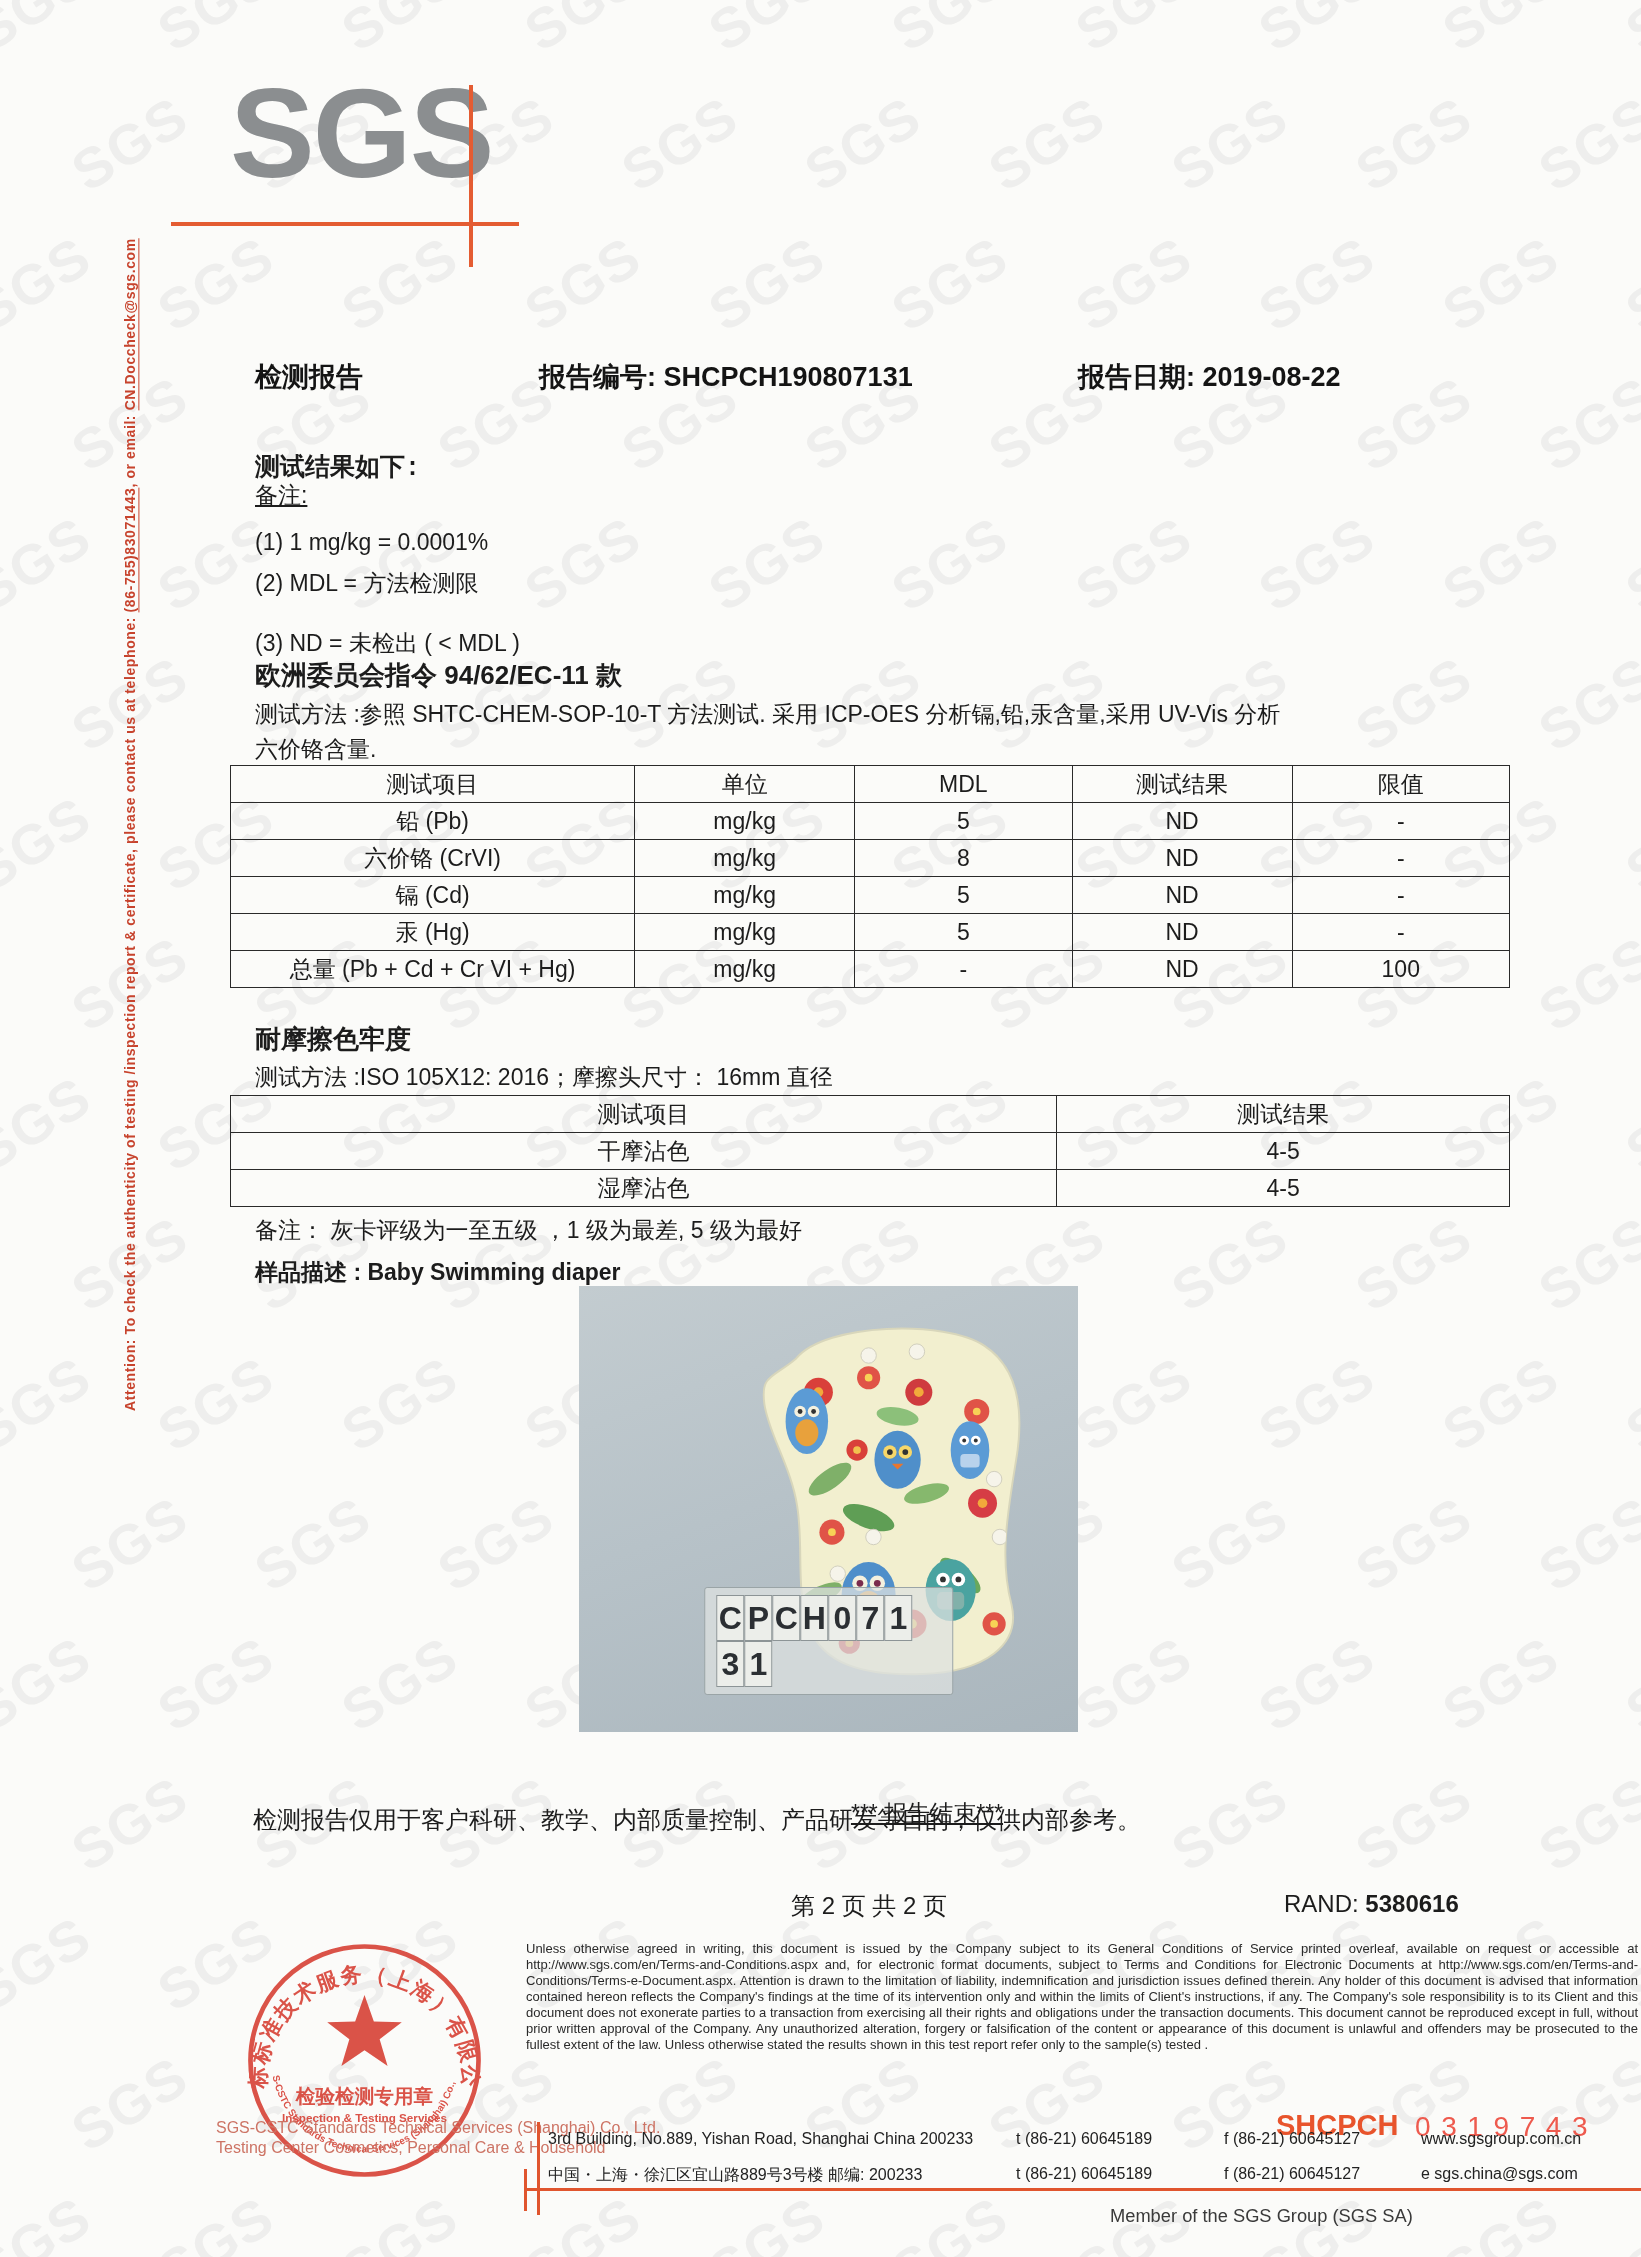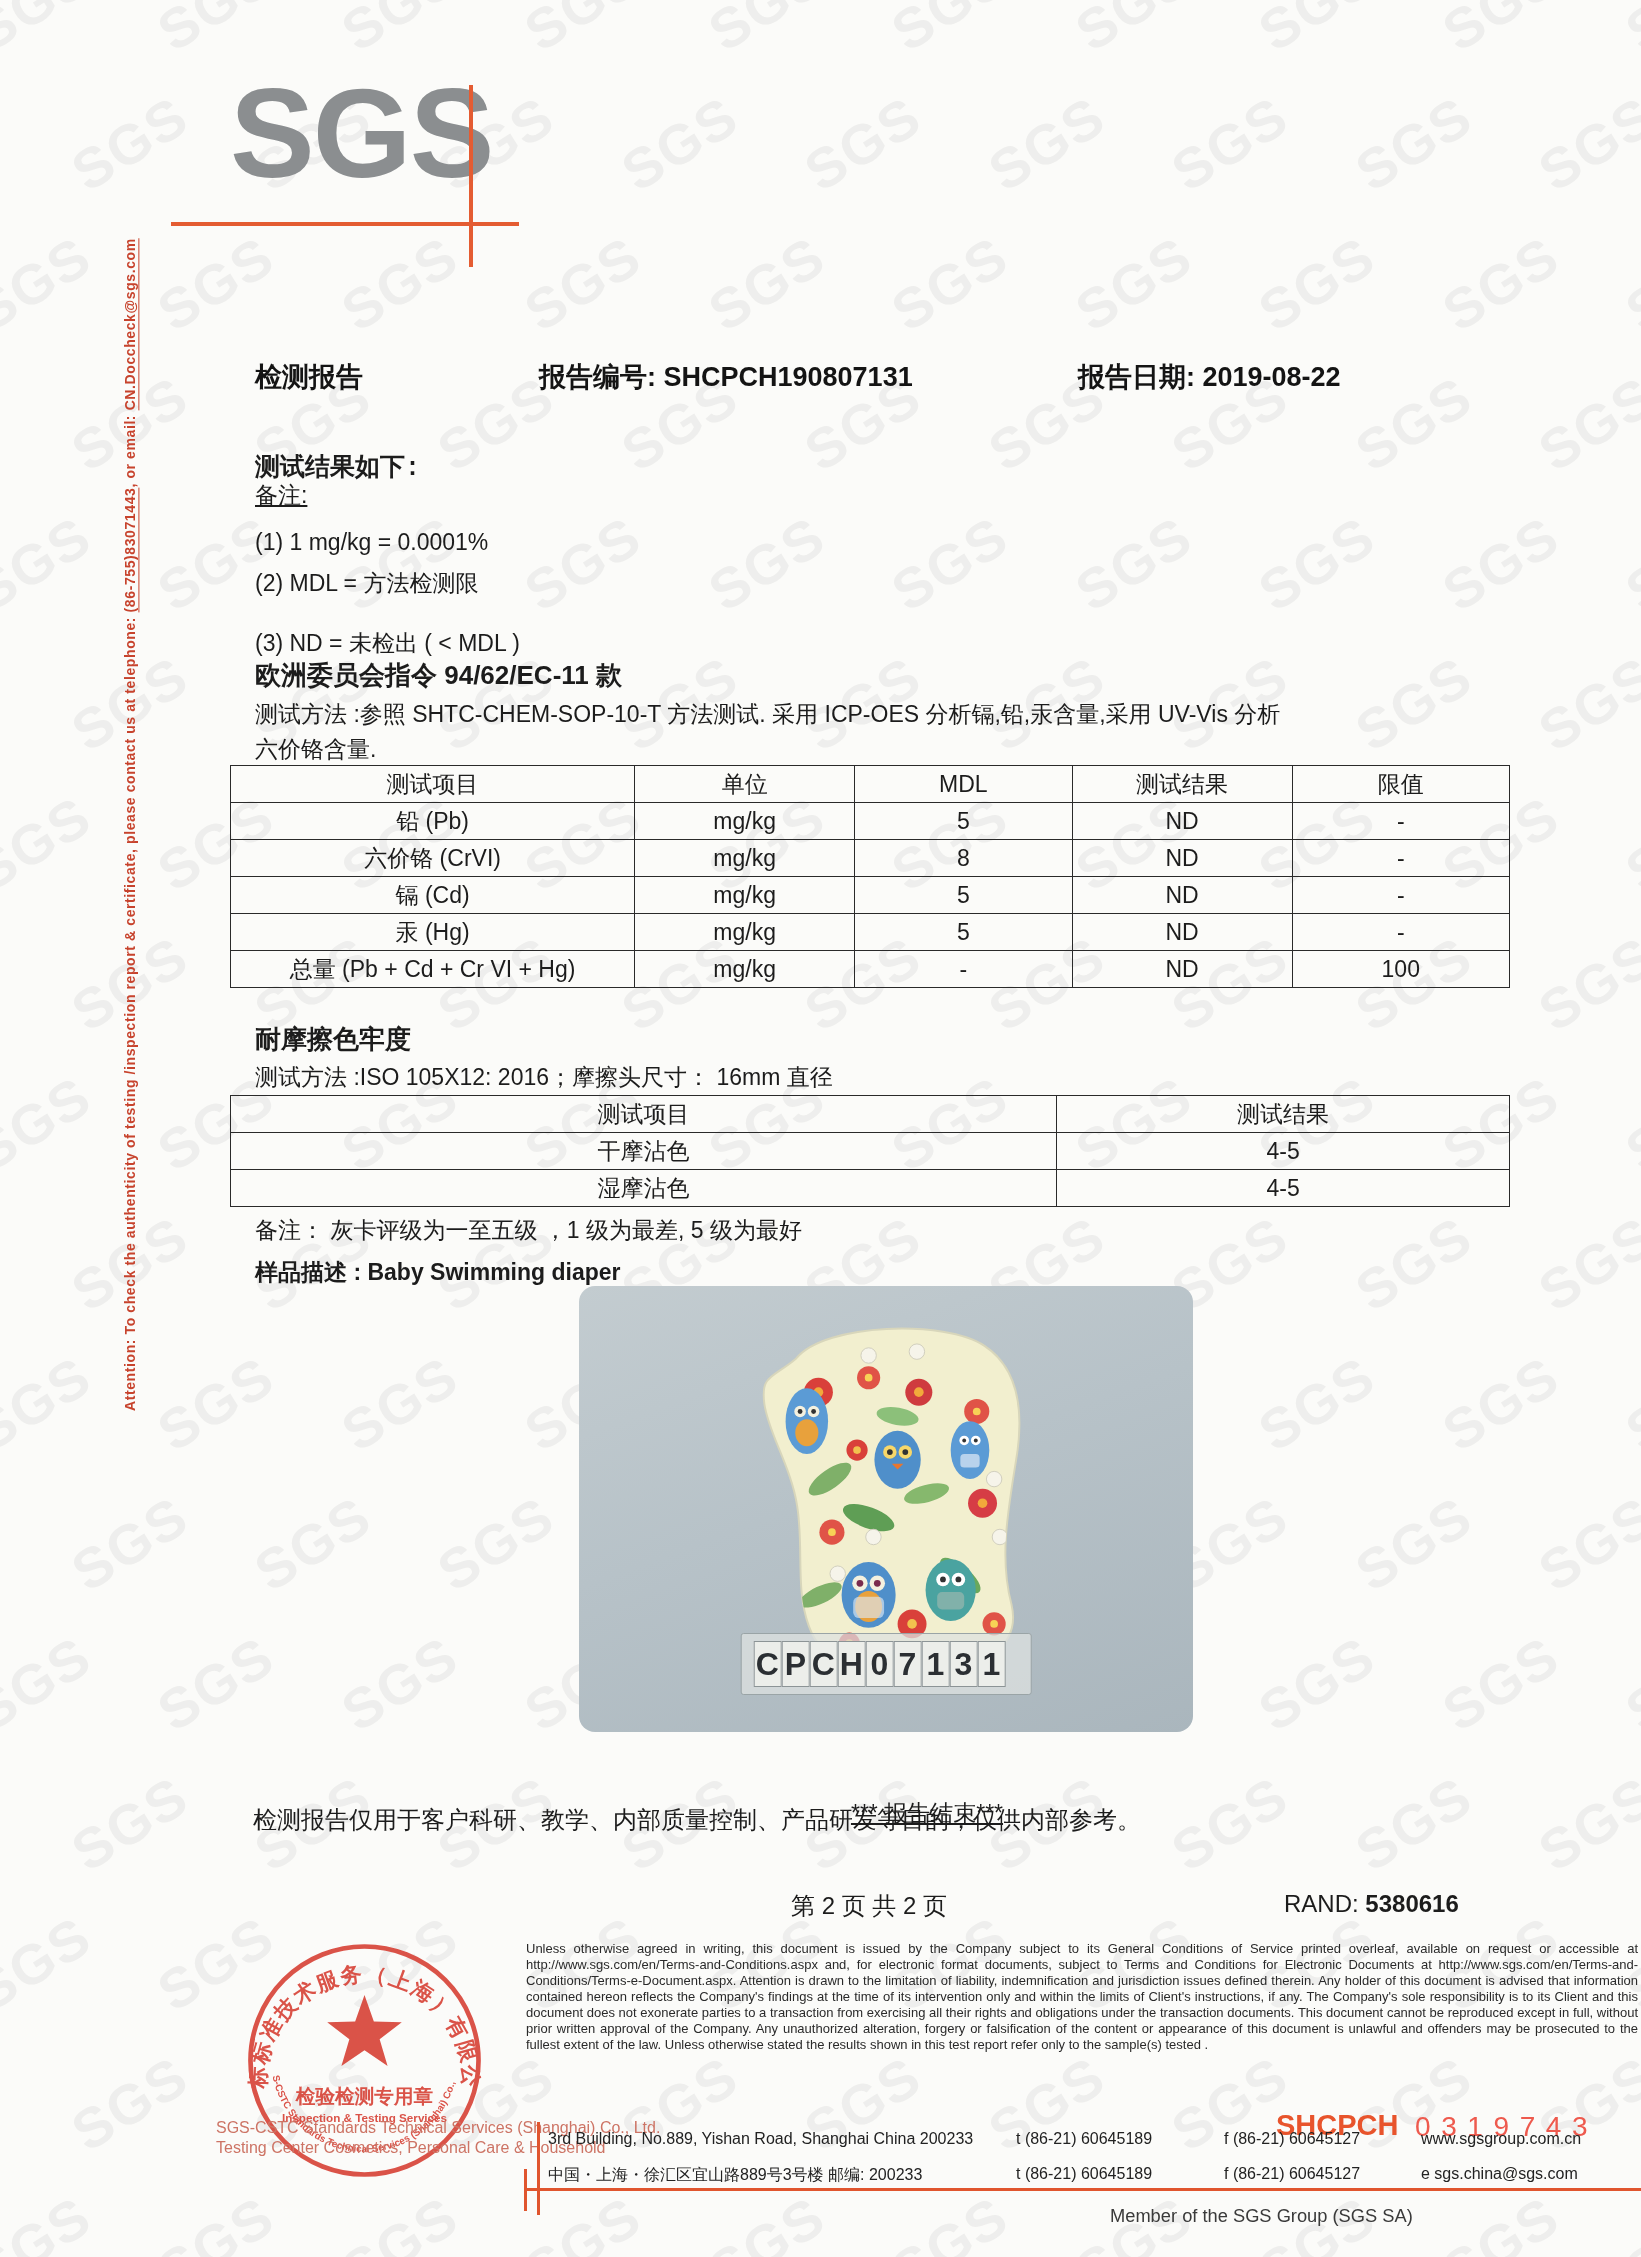--- a/index.html
+++ b/index.html
@@ -19,22 +19,22 @@
   .logo-vline{position:absolute;left:469px;top:85px;width:3.9px;height:182px;background:#e45c32;}
   
   .hdr{position:absolute;font-size:27px;font-weight:bold;color:#141414;}
   .txt{position:absolute;font-size:23px;color:#1c1c1c;}
   .bold{font-weight:bold;}
   
   table.rpt{position:absolute;border-collapse:collapse;table-layout:fixed;background:transparent;}
   table.rpt td,table.rpt th{border:1px solid #2a2a2a;border-top-width:1.9px;border-bottom-width:1.9px;
     font-size:23px;font-weight:400;text-align:center;padding:0;height:36px;color:#1c1c1c;}
   
-  .photo{position:absolute;left:579px;top:1286px;width:614px;height:446px;
-    background:linear-gradient(160deg,#c3ccd0 0%,#b7c2c8 45%,#aab6bd 100%);border-radius:16px;}
+  .photo{position:absolute;left:579px;top:1286px;width:499px;height:446px;
+    background:linear-gradient(160deg,#c3ccd0 0%,#b7c2c8 45%,#aab6bd 100%);}
   .tag-strip{position:absolute;left:50%;bottom:37px;transform:translateX(-50%);
     background:rgba(222,226,224,0.75);border:1px solid #9aa4a6;border-radius:2.9px;
     padding:6.8px 25px 6.8px 11.6px;display:flex;gap:2.9px;}
   .tag-strip .tile{display:inline-block;width:26px;height:44px;line-height:44px;text-align:center;
     background:#eceeea;border:1px solid #8c9496;color:#2b2f33;font-weight:bold;font-size:32px;}
   
   .usage{position:absolute;left:253px;top:1757px;width:1139px;font-size:24px;font-weight:400;margin-top:47px;}
   .endline{position:absolute;left:0;top:1798px;width:1738px;text-align:center;font-size:23px;}
   .endline-inner{display:inline-block;margin-left:116px;text-decoration:underline;}
   

